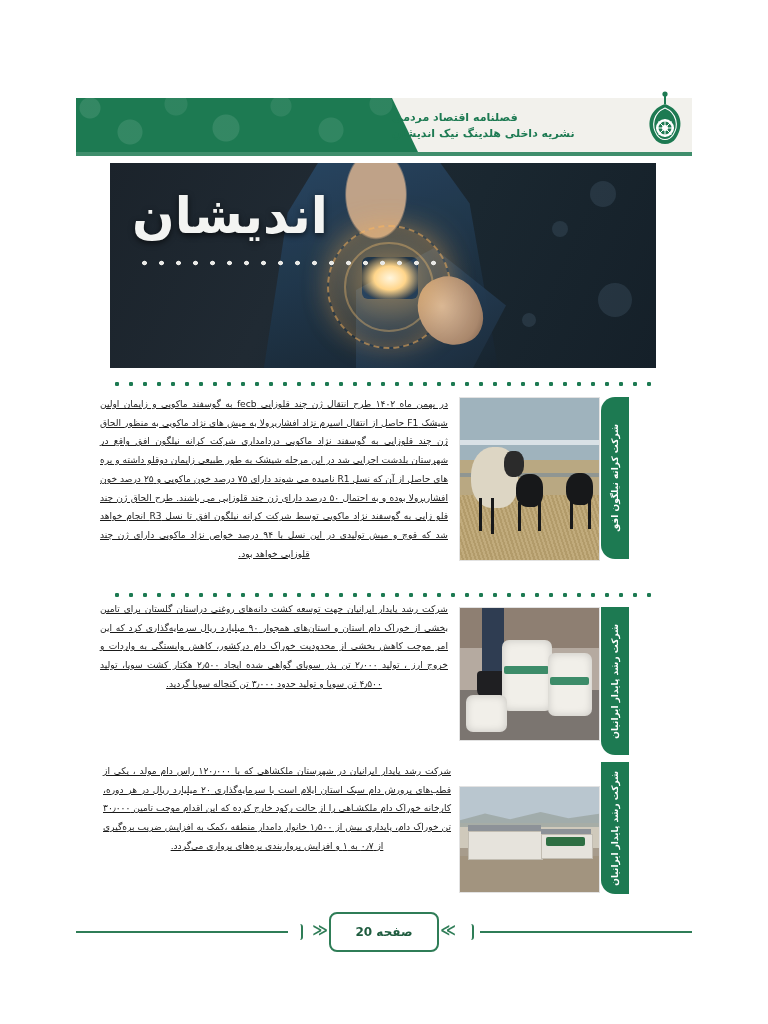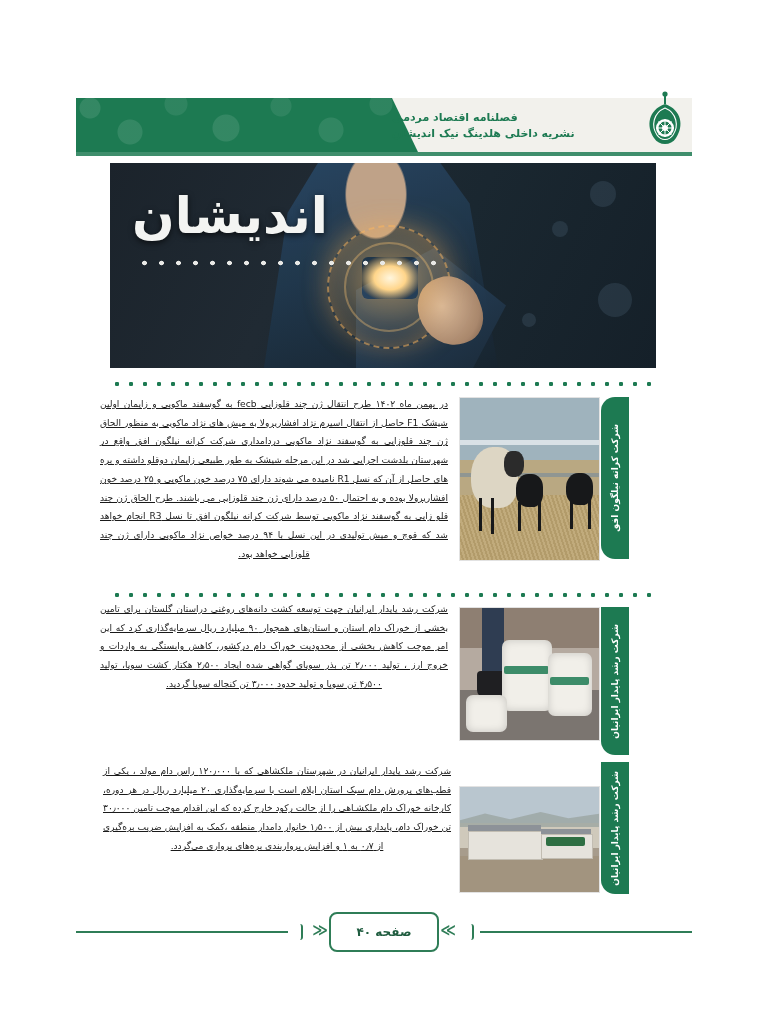--- a/index.html
+++ b/index.html
@@ -302,17 +302,17 @@
   </div>
 
   <div class="footer">
     <div class="footer-rule" style="left:0;width:212px;"></div>
     <div class="footer-rule" style="right:0;width:212px;"></div>
     <div class="footer-tick" style="left:218px;"></div>
     <div class="footer-tick" style="right:218px;"></div>
     <div class="footer-orn" style="left:232px;">≪</div>
     <div class="footer-orn" style="right:232px;">≫</div>
     <div class="footer-badge">
-      <span class="footer-badge-text">صفحه ۴۰</span>
+      <span class="footer-badge-text">صفحه 20</span>
     </div>
   </div>
 
 </div>
 
 </body></html>

